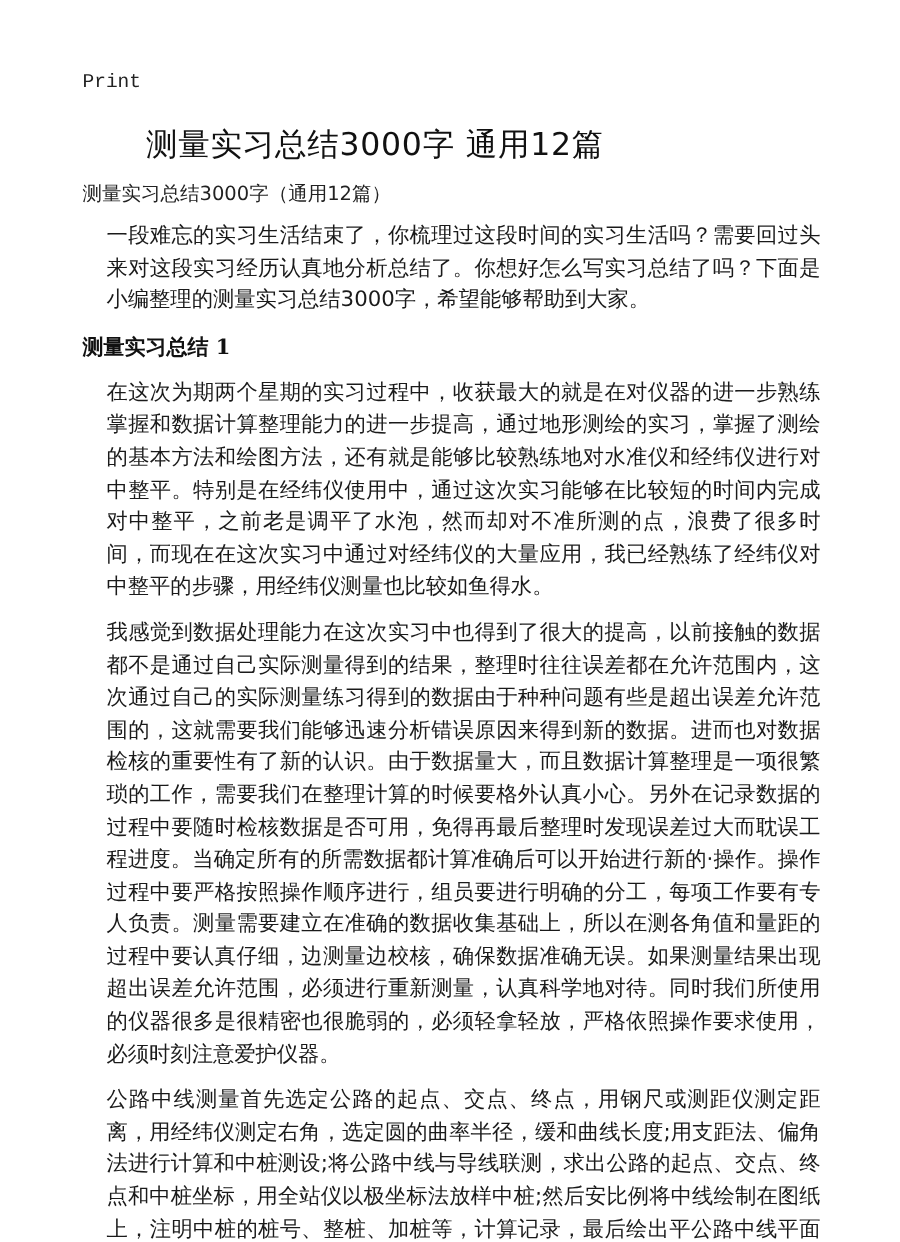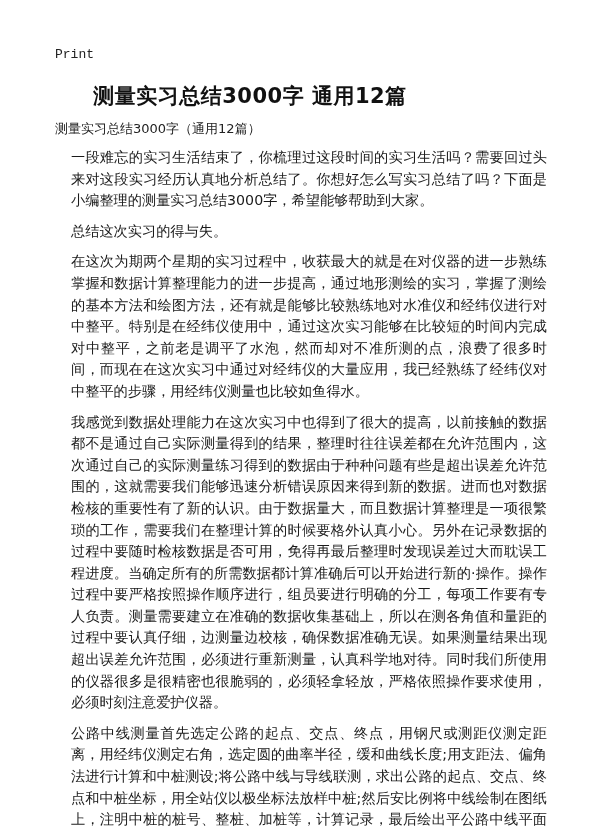--- a/index.html
+++ b/index.html
@@ -30,21 +30,21 @@
       font-size: 13px;
       color: #222;
     }
     .doc-title {
       position: absolute;
       left: 0;
       width: 500px;
       top: 82px;
       text-align: center;
       font-size: 21px;
-      font-weight: bold;
+      font-weight: normal;
       letter-spacing: 0.5px;
       color: #111;
       margin: 0;
     }
     .subtitle {
       position: absolute;
       left: 55px;
       top: 120px;
       font-size: 13px;
       color: #222;
@@ -79,19 +79,19 @@
 <div class="page">
   <div class="print-label">Print</div>
 
   <h1 class="doc-title">测量实习总结3000字 通用12篇</h1>
 
   <p class="subtitle">测量实习总结3000字（通用12篇）</p>
 
   <div class="content">
     <p class="para">一段难忘的实习生活结束了，你梳理过这段时间的实习生活吗？需要回过头来对这段实习经历认真地分析总结了。你想好怎么写实习总结了吗？下面是小编整理的测量实习总结3000字，希望能够帮助到大家。</p>
 
+    <h2 class="section-heading">测量实习总结 1</h2>
 
-    <p class="para">总结这次实习的得与失。</p>
     <p class="para">在这次为期两个星期的实习过程中，收获最大的就是在对仪器的进一步熟练掌握和数据计算整理能力的进一步提高，通过地形测绘的实习，掌握了测绘的基本方法和绘图方法，还有就是能够比较熟练地对水准仪和经纬仪进行对中整平。特别是在经纬仪使用中，通过这次实习能够在比较短的时间内完成对中整平，之前老是调平了水泡，然而却对不准所测的点，浪费了很多时间，而现在在这次实习中通过对经纬仪的大量应用，我已经熟练了经纬仪对中整平的步骤，用经纬仪测量也比较如鱼得水。</p>
     <p class="para">我感觉到数据处理能力在这次实习中也得到了很大的提高，以前接触的数据都不是通过自己实际测量得到的结果，整理时往往误差都在允许范围内，这次通过自己的实际测量练习得到的数据由于种种问题有些是超出误差允许范围的，这就需要我们能够迅速分析错误原因来得到新的数据。进而也对数据检核的重要性有了新的认识。由于数据量大，而且数据计算整理是一项很繁琐的工作，需要我们在整理计算的时候要格外认真小心。另外在记录数据的过程中要随时检核数据是否可用，免得再最后整理时发现误差过大而耽误工程进度。当确定所有的所需数据都计算准确后可以开始进行新的·操作。操作过程中要严格按照操作顺序进行，组员要进行明确的分工，每项工作要有专人负责。测量需要建立在准确的数据收集基础上，所以在测各角值和量距的过程中要认真仔细，边测量边校核，确保数据准确无误。如果测量结果出现超出误差允许范围，必须进行重新测量，认真科学地对待。同时我们所使用的仪器很多是很精密也很脆弱的，必须轻拿轻放，严格依照操作要求使用，必须时刻注意爱护仪器。</p>
     <p class="para">公路中线测量首先选定公路的起点、交点、终点，用钢尺或测距仪测定距离，用经纬仪测定右角，选定圆的曲率半径，缓和曲线长度;用支距法、偏角法进行计算和中桩测设;将公路中线与导线联测，求出公路的起点、交点、终点和中桩坐标，用全站仪以极坐标法放样中桩;然后安比例将中线绘制在图纸上，注明中桩的桩号、整桩、加桩等，计算记录，最后绘出平公路中线平面图。房屋轴线的测设就比较简</p>
   </div>
 </div>
 
 </body></html>

